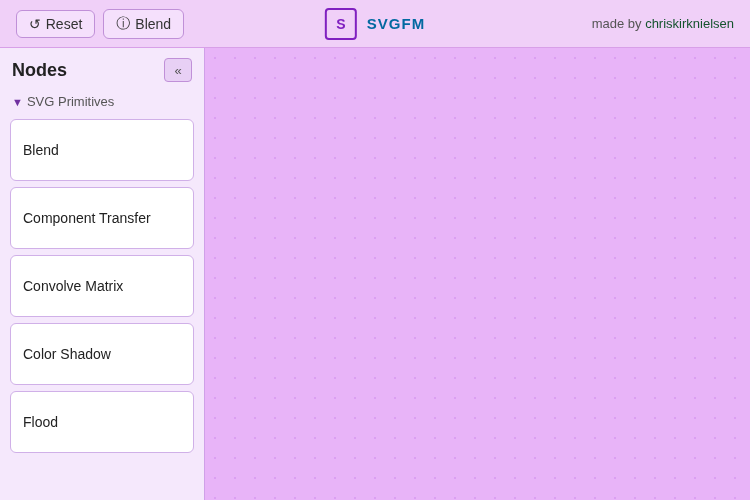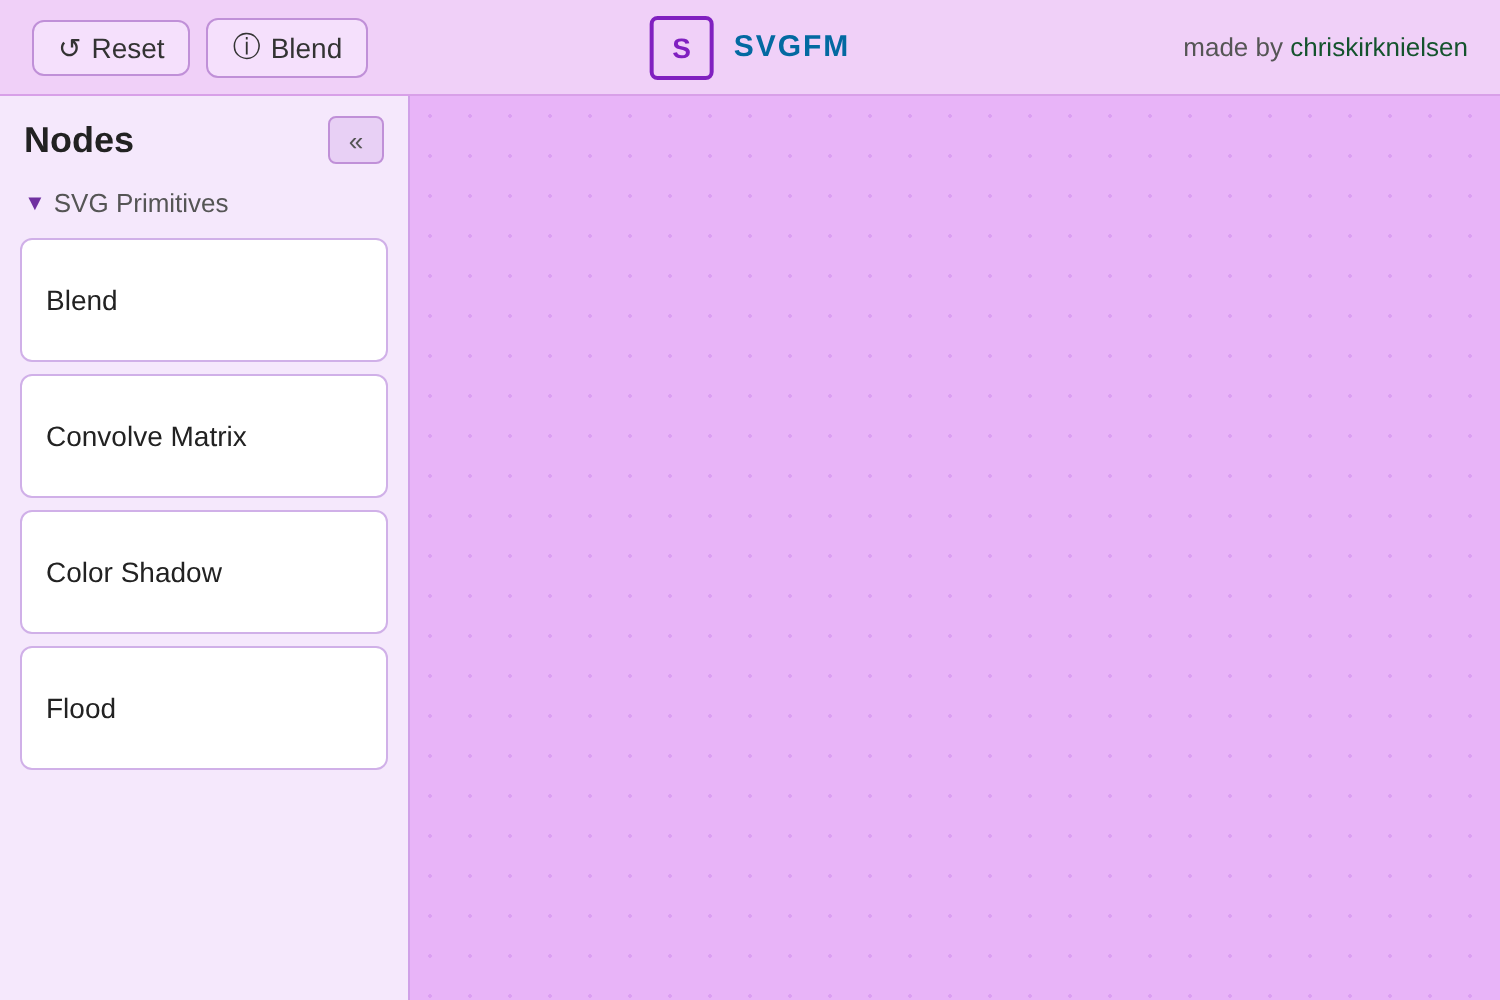--- a/index.html
+++ b/index.html
@@ -225,20 +225,21 @@
     </div>
 
     <div class="section-header">
       <span class="section-arrow">▼</span>
       <span>SVG Primitives</span>
     </div>
 
     <div class="nodes-list">
 
     <div class="node-item">Blend</div>
+        <div class="node-item">Component Transfer</div>
         <div class="node-item">Convolve Matrix</div>
         <div class="node-item">Color Shadow</div>
         <div class="node-item">Flood</div>
       </div>
   </div>
 
   <div class="canvas-area">
     <div class="canvas-dots"></div>
   </div>
 </div>

